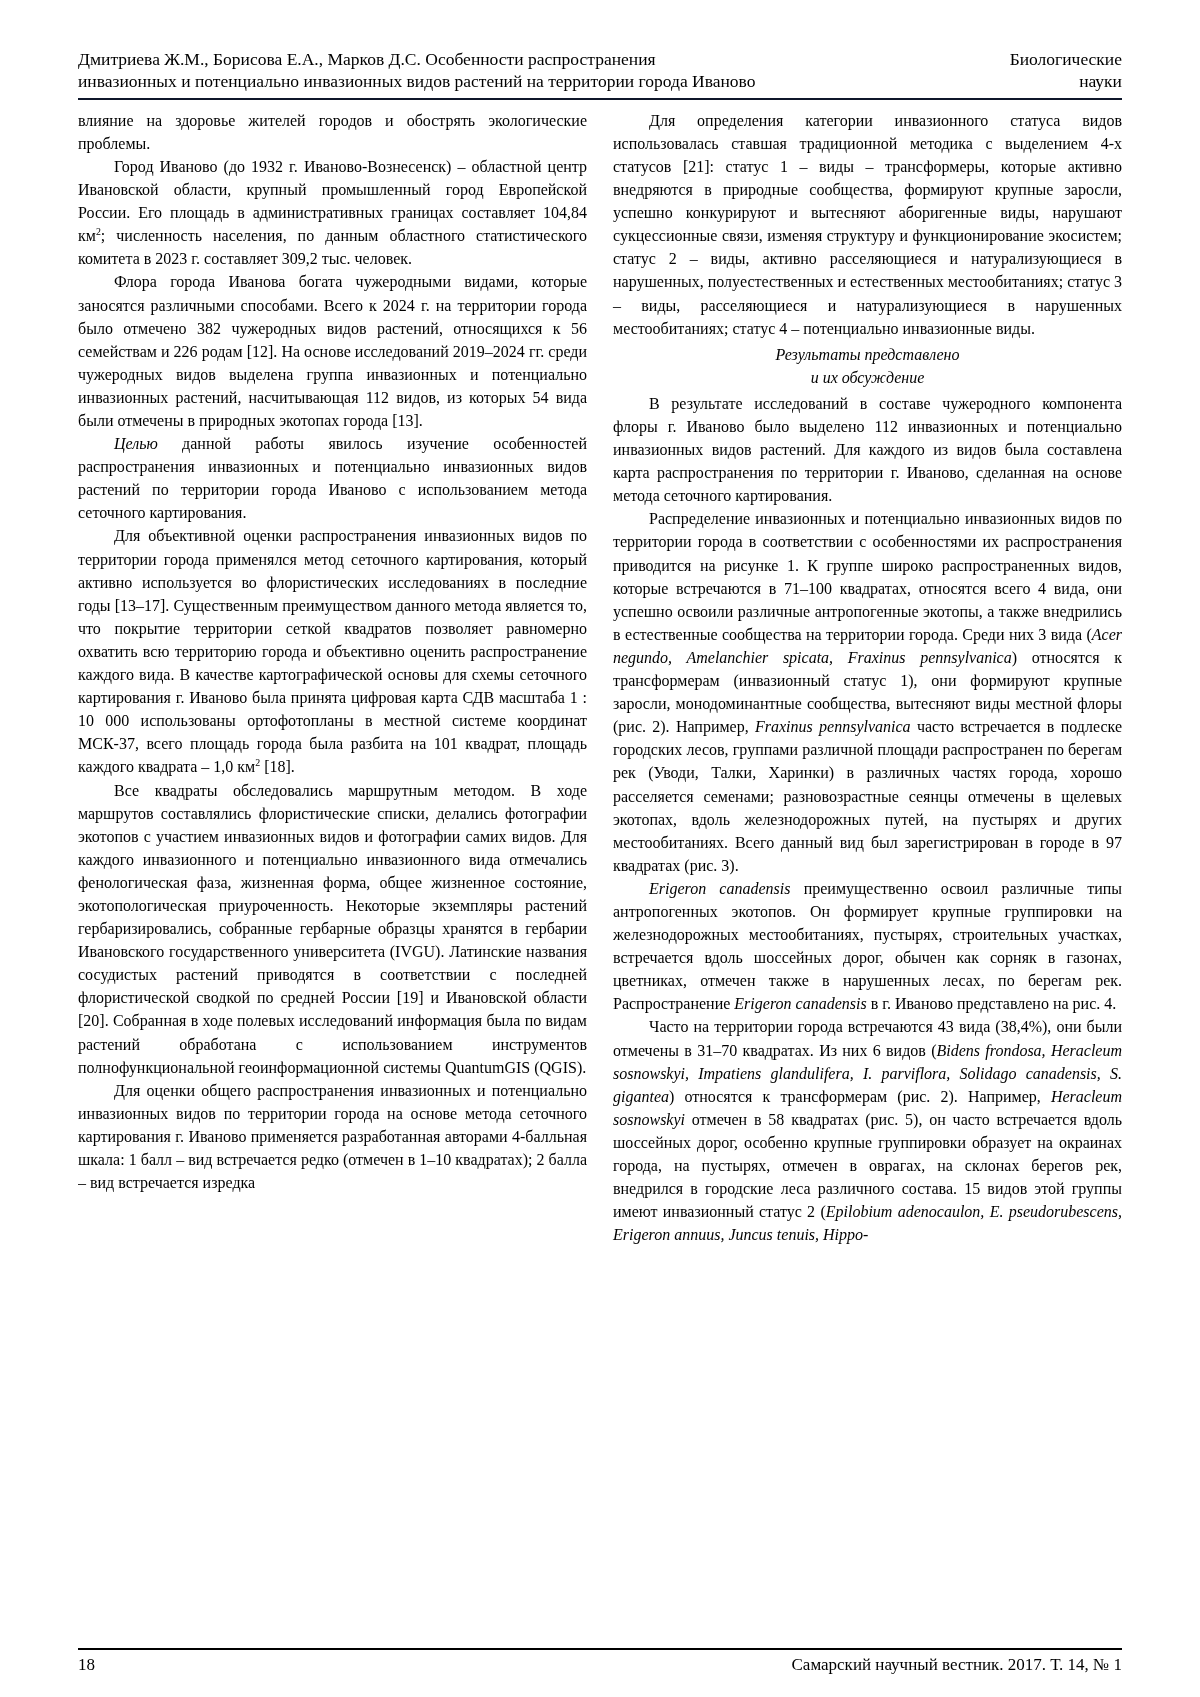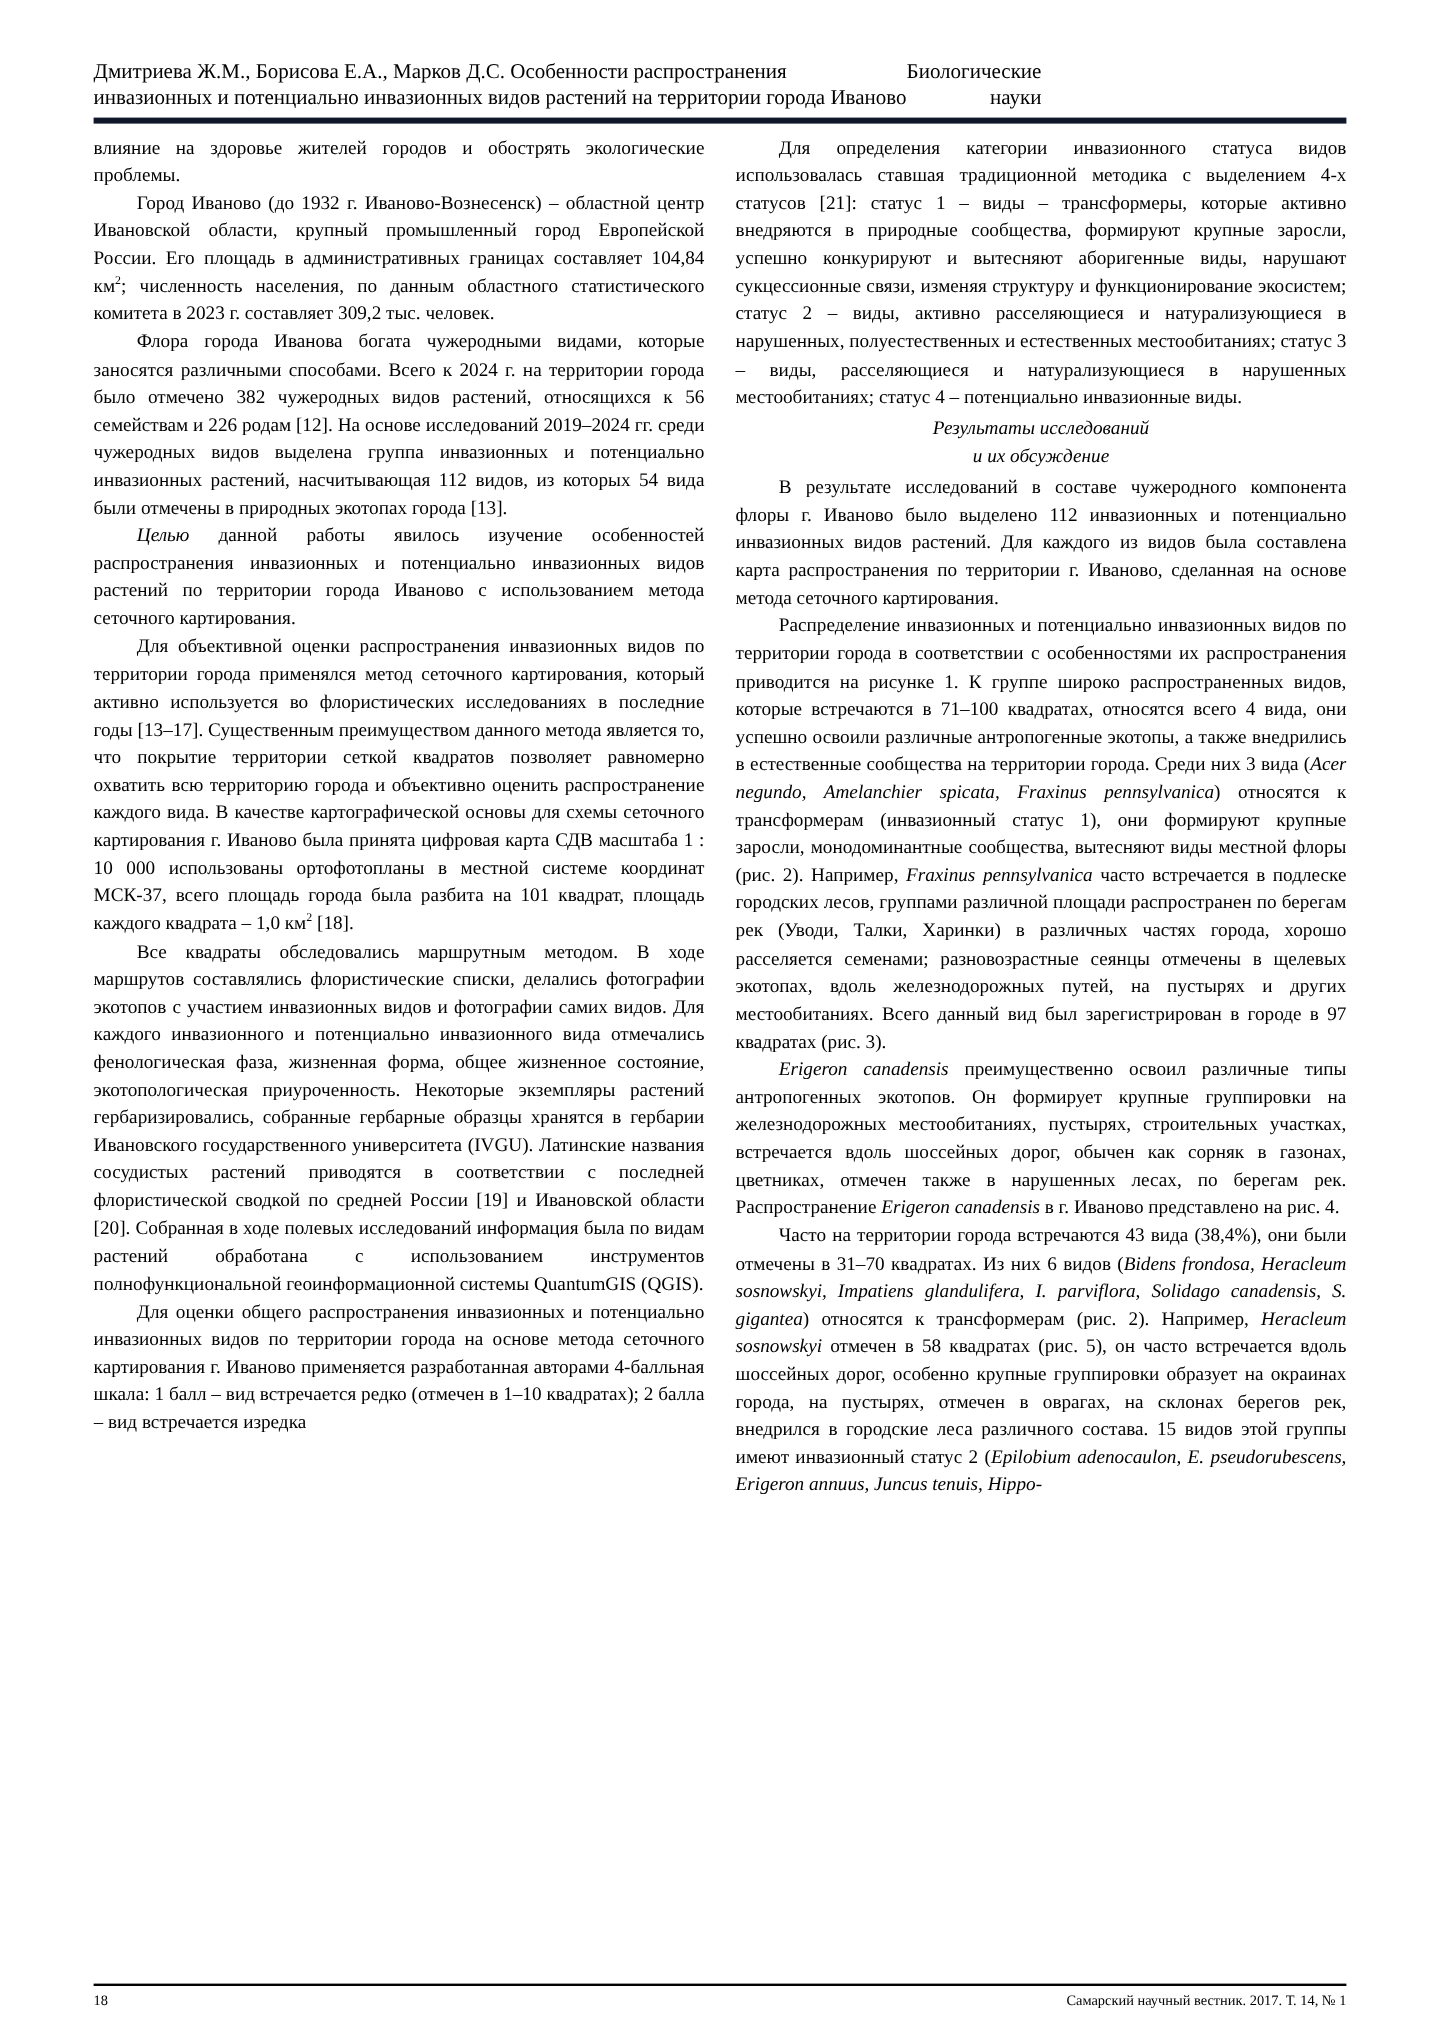--- a/index.html
+++ b/index.html
@@ -11,25 +11,26 @@
     background: #ffffff;
     color: #000;
     font-family: "Liberation Serif", "DejaVu Serif", serif;
     padding: 48px 78px 22px 78px;
     display: flex;
     flex-direction: column;
   }
   
   .running-head {
     display: flex;
+    justify-content: space-between;
     align-items: flex-start;
     font-size: 17.5px;
     line-height: 1.28;
     padding-bottom: 5px;
-    border-bottom: 5px solid #0f172a;
+    border-bottom: 2px solid #0f172a;
   }
   .rh-left { max-width: 760px; }
   .rh-right { text-align: right; white-space: nowrap; }
   
   main { flex: 1 1 auto; overflow: hidden; margin-top: 9px; }
   .columns {
     display: flex;
     gap: 26px;
     height: 100%;
     overflow: hidden;
@@ -51,21 +52,21 @@
     white-space: pre-line;
     margin: 3px 0;
   }
   sup { font-size: 0.62em; vertical-align: super; line-height: 0; }
   
   footer { flex: 0 0 auto; margin-top: 6px; }
   .footer-rule { border: none; border-top: 2px solid #000; }
   .footer-row {
     display: flex;
     justify-content: space-between;
-    font-size: 12px;
+    font-size: 17px;
     padding-top: 5px;
   }
 </style>
 </head>
 <body>
 
 <div class="page">
 
   <header>
     <div class="running-head">
@@ -86,21 +87,21 @@
           <p class="continuation">влияние на здоровье жителей городов и обострять экологические проблемы.</p>
           <p class="body">Город Иваново (до 1932 г. Иваново-Вознесенск) – областной центр Ивановской области, крупный промышленный город Европейской России. Его площадь в административных границах составляет 104,84 км<sup>2</sup>; численность населения, по данным областного статистического комитета в 2023 г. составляет 309,2 тыс. человек.</p>
           <p class="body">Флора города Иванова богата чужеродными видами, которые заносятся различными способами. Всего к 2024 г. на территории города было отмечено 382 чужеродных видов растений, относящихся к 56 семействам и 226 родам [12]. На основе исследований 2019–2024 гг. среди чужеродных видов выделена группа инвазионных и потенциально инвазионных растений, насчитывающая 112 видов, из которых 54 вида были отмечены в природных экотопах города [13].</p>
           <p class="body"><i>Целью</i> данной работы явилось изучение особенностей распространения инвазионных и потенциально инвазионных видов растений по территории города Иваново с использованием метода сеточного картирования.</p>
           <p class="body">Для объективной оценки распространения инвазионных видов по территории города применялся метод сеточного картирования, который активно используется во флористических исследованиях в последние годы [13–17]. Существенным преимуществом данного метода является то, что покрытие территории сеткой квадратов позволяет равномерно охватить всю территорию города и объективно оценить распространение каждого вида. В качестве картографической основы для схемы сеточного картирования г. Иваново была принята цифровая карта СДВ масштаба 1 : 10 000 использованы ортофотопланы в местной системе координат МСК-37, всего площадь города была разбита на 101 квадрат, площадь каждого квадрата – 1,0 км<sup>2</sup> [18].</p>
           <p class="body">Все квадраты обследовались маршрутным методом. В ходе маршрутов составлялись флористические списки, делались фотографии экотопов с участием инвазионных видов и фотографии самих видов. Для каждого инвазионного и потенциально инвазионного вида отмечались фенологическая фаза, жизненная форма, общее жизненное состояние, экотопологическая приуроченность. Некоторые экземпляры растений гербаризировались, собранные гербарные образцы хранятся в гербарии Ивановского государственного университета (IVGU). Латинские названия сосудистых растений приводятся в соответствии с последней флористической сводкой по средней России [19] и Ивановской области [20]. Собранная в ходе полевых исследований информация была по видам растений обработана с использованием инструментов полнофункциональной геоинформационной системы QuantumGIS (QGIS).</p>
           <p class="body">Для оценки общего распространения инвазионных и потенциально инвазионных видов по территории города на основе метода сеточного картирования г. Иваново применяется разработанная авторами 4-балльная шкала: 1 балл – вид встречается редко (отмечен в 1–10 квадратах); 2 балла – вид встречается изредка</p>
         </div>
       <div class="col" id="col-right">
           <p class="body">Для определения категории инвазионного статуса видов использовалась ставшая традиционной методика с выделением 4-х статусов [21]: статус 1 – виды – трансформеры, которые активно внедряются в природные сообщества, формируют крупные заросли, успешно конкурируют и вытесняют аборигенные виды, нарушают сукцессионные связи, изменяя структуру и функционирование экосистем; статус 2 – виды, активно расселяющиеся и натурализующиеся в нарушенных, полуестественных и естественных местообитаниях; статус 3 – виды, расселяющиеся и натурализующиеся в нарушенных местообитаниях; статус 4 – потенциально инвазионные виды.</p>
-          <p class="heading">Результаты исследований
+          <p class="heading">Результаты представлено
 и их обсуждение</p>
           <p class="body">В результате исследований в составе чужеродного компонента флоры г. Иваново было выделено 112 инвазионных и потенциально инвазионных видов растений. Для каждого из видов была составлена карта распространения по территории г. Иваново, сделанная на основе метода сеточного картирования.</p>
           <p class="body">Распределение инвазионных и потенциально инвазионных видов по территории города в соответствии с особенностями их распространения приводится на рисунке 1. К группе широко распространенных видов, которые встречаются в 71–100 квадратах, относятся всего 4 вида, они успешно освоили различные антропогенные экотопы, а также внедрились в естественные сообщества на территории города. Среди них 3 вида (<i>Acer negundo, Amelanchier spicata, Fraxinus pennsylvanica</i>) относятся к трансформерам (инвазионный статус 1), они формируют крупные заросли, монодоминантные сообщества, вытесняют виды местной флоры (рис. 2). Например, <i>Fraxinus pennsylvanica</i> часто встречается в подлеске городских лесов, группами различной площади распространен по берегам рек (Уводи, Талки, Харинки) в различных частях города, хорошо расселяется семенами; разновозрастные сеянцы отмечены в щелевых экотопах, вдоль железнодорожных путей, на пустырях и других местообитаниях. Всего данный вид был зарегистрирован в городе в 97 квадратах (рис. 3).</p>
           <p class="body"><i>Erigeron canadensis</i> преимущественно освоил различные типы антропогенных экотопов. Он формирует крупные группировки на железнодорожных местообитаниях, пустырях, строительных участках, встречается вдоль шоссейных дорог, обычен как сорняк в газонах, цветниках, отмечен также в нарушенных лесах, по берегам рек. Распространение <i>Erigeron canadensis</i> в г. Иваново представлено на рис. 4.</p>
           <p class="body">Часто на территории города встречаются 43 вида (38,4%), они были отмечены в 31–70 квадратах. Из них 6 видов (<i>Bidens frondosa, Heracleum sosnowskyi, Impatiens glandulifera, I. parviflora, Solidago canadensis, S. gigantea</i>) относятся к трансформерам (рис. 2). Например, <i>Heracleum sosnowskyi</i> отмечен в 58 квадратах (рис. 5), он часто встречается вдоль шоссейных дорог, особенно крупные группировки образует на окраинах города, на пустырях, отмечен в оврагах, на склонах берегов рек, внедрился в городские леса различного состава. 15 видов этой группы имеют инвазионный статус 2 (<i>Epilobium adenocaulon, E. pseudorubescens, Erigeron annuus, Juncus tenuis, Hippo-</i></p>
         </div>
     </div>
   </main>
 
   <footer>

